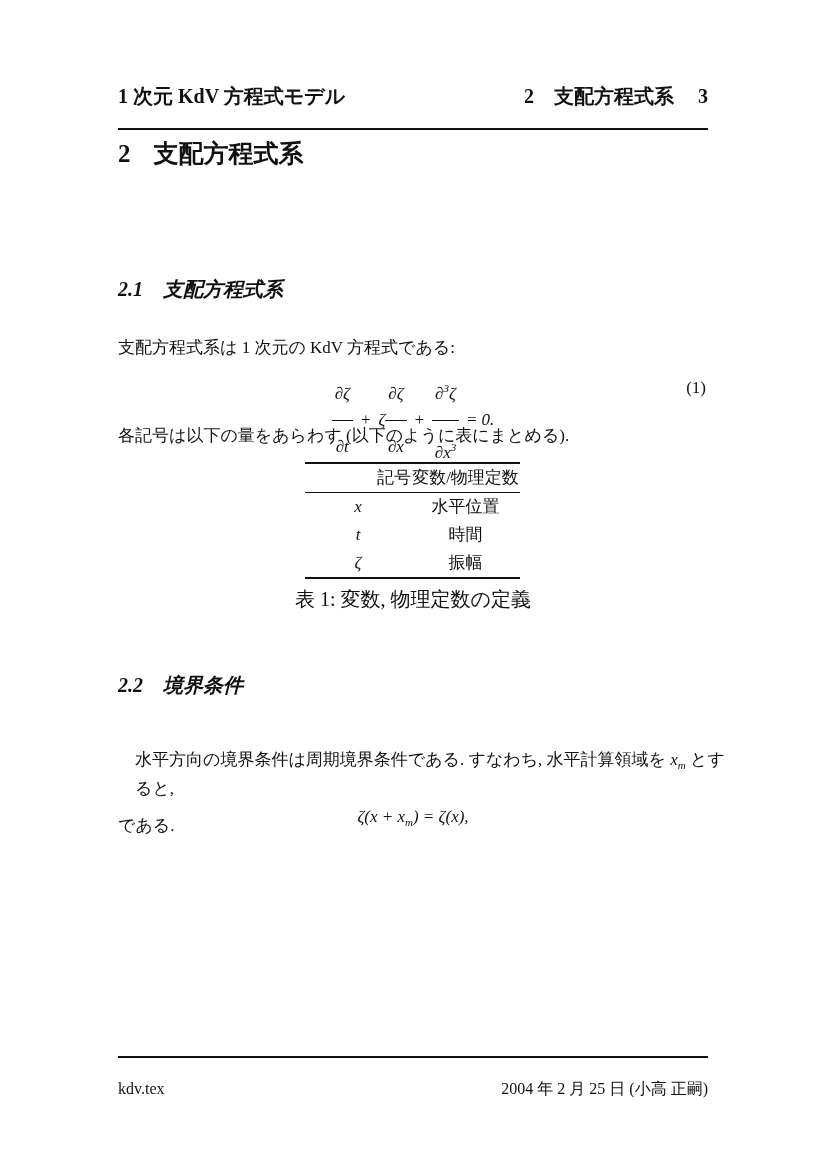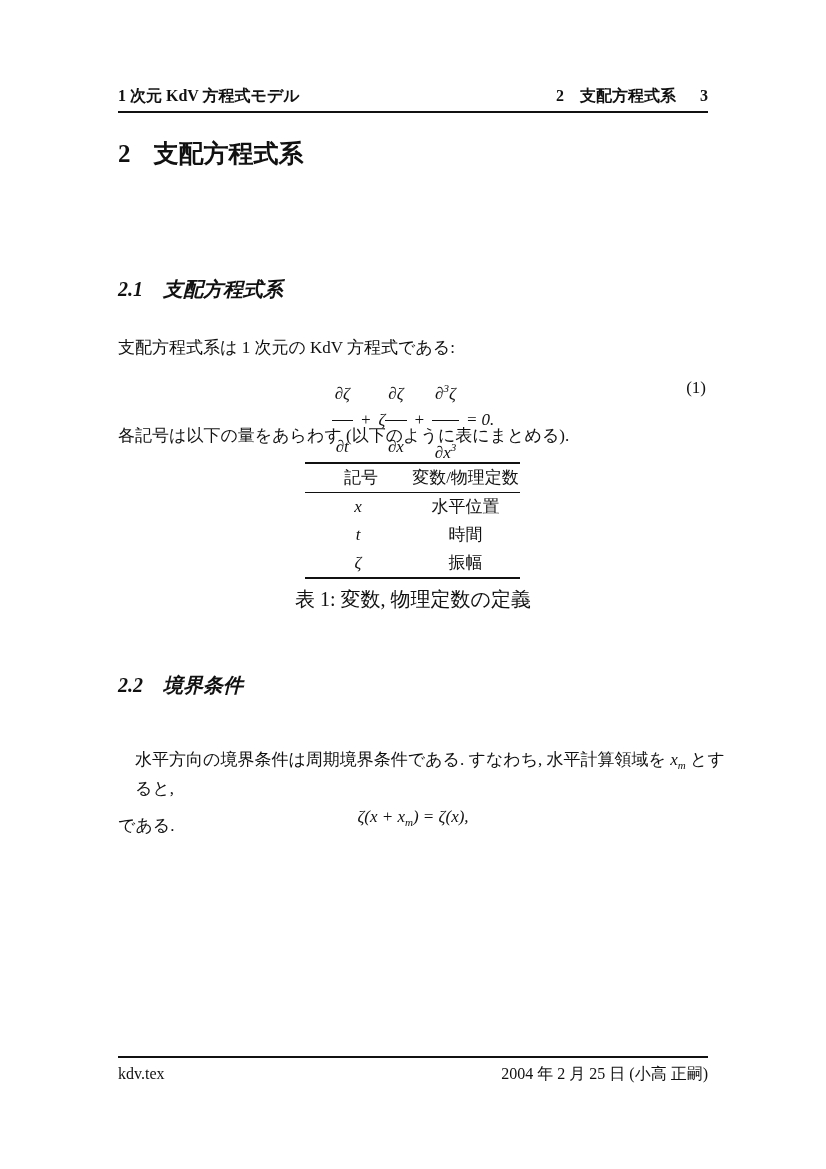--- a/index.html
+++ b/index.html
@@ -11,22 +11,22 @@
     color:#111111;
     overflow:hidden;
     margin:0 auto;
   }
   .abs{position:absolute;}
   .content{left:118px;width:590px;}
   
   .running-header{
     top:86px;
     display:flex;justify-content:space-between;align-items:baseline;
-    font-weight:bold;font-size:16px;line-height:20px;
-    border-bottom:2px solid #111;padding-bottom:5px;
+    font-weight:bold;font-size:20px;line-height:20px;
+    border-bottom:2px solid #111;padding-bottom:22px;
   }
   .running-header .right{display:flex;align-items:baseline;}
   .running-header .pageno{margin-left:24px;}
   
   .sec-heading{top:139px;font-size:25px;font-weight:bold;line-height:29px;}
   .sec-heading .num{display:inline-block;margin-right:23px;}
   .subsec-heading{font-size:20px;font-weight:bold;line-height:24px;font-style:italic;}
   .subsec-heading .num{display:inline-block;margin-right:20px;}
   
   .para{font-size:17px;line-height:23px;}
@@ -45,26 +45,26 @@
   
   .symtable{
     left:305px;top:462px;width:215px;
     border-collapse:collapse;font-size:17px;
   }
   .symtable{border-top:2px solid #111;border-bottom:2px solid #111;}
   .symtable th{border-bottom:1.5px solid #111;font-weight:normal;}
   .symtable th,.symtable td{padding:2px 0 3px;}
   .symtable .c1{width:100px;text-align:center;}
   .symtable .c2{text-align:center;}
-  .symtable th.c1{text-align:center;padding-left:6px;margin-top:12px;}
+  .symtable th.c1{text-align:right;padding-left:6px;margin-top:12px;}
   .caption{text-align:center;font-size:20px;}
   
   .footer{
     top:1056px;
-    border-top:2px solid #111;padding-top:6px;
+    border-top:2px solid #111;padding-top:21px;
     display:flex;justify-content:space-between;align-items:baseline;
     font-size:16px;line-height:19px;
   }
 </style>
 </head>
 <body>
 
 <div class="page">
 
   <div class="abs content running-header">

